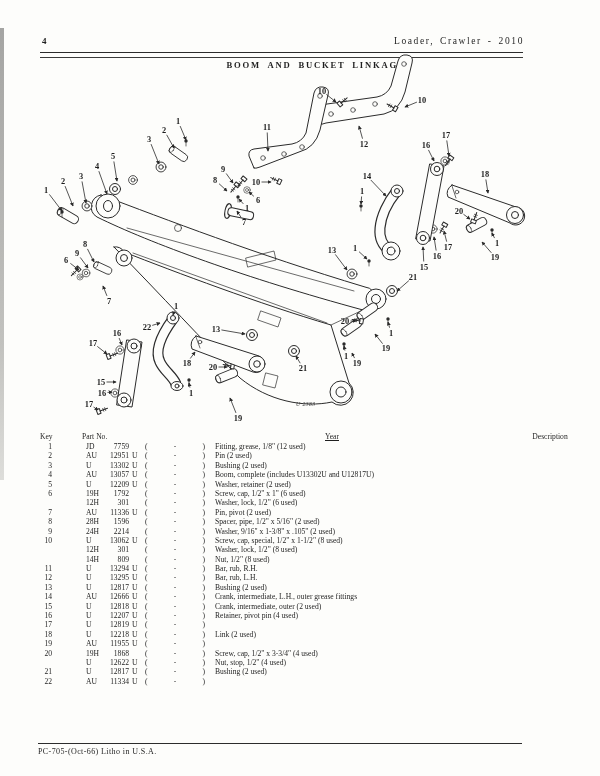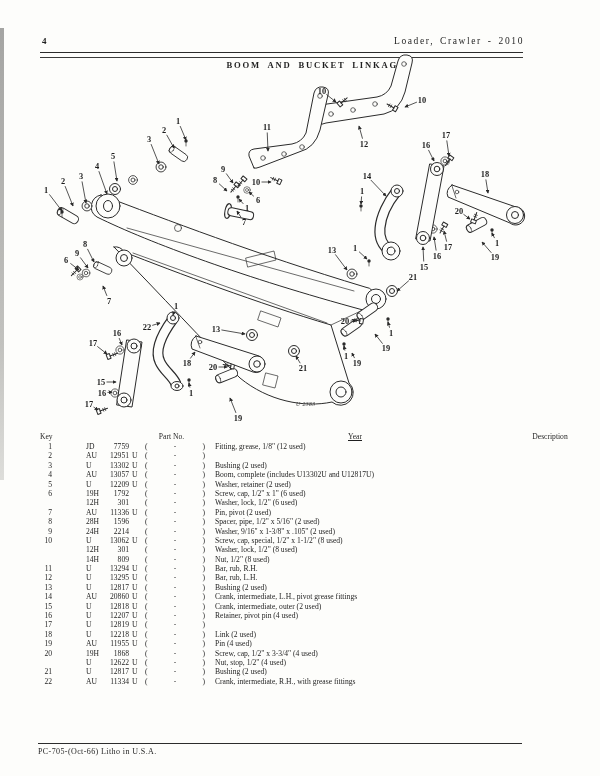--- a/index.html
+++ b/index.html
@@ -28,22 +28,22 @@
   svg .leader{stroke:#2a2a2a;stroke-width:.8;}
   svg .figcode{font-family:"Liberation Serif",serif;font-size:5.6px;font-style:italic;
         fill:#333;letter-spacing:.5px;}
   
   .ptable{position:absolute;left:38px;top:432px;width:500px;font-size:7.6px;line-height:9.4px;}
   .trow,.thead{display:grid;grid-template-columns:14px 34px 18px 25px 12px 4px 60px 10px 1fr;
         height:9.4px;white-space:nowrap;}
   .thead{height:10px;font-weight:normal;gap:30px;}
   .c-key{text-align:right;}
   .h-key{grid-column:1/2;text-align:left;padding-left:2px;}
-  .h-part{grid-column:2/6;text-align:center;}
-  .h-year{grid-column:7/8;text-align:center;text-decoration:underline;}
+  .h-part{grid-column:2/6;}
+  .h-year{grid-column:7/8;text-decoration:underline;}
   .h-desc{grid-column:9/10;}
   .h-desc span{display:inline-block;width:190px;text-align:center;}
   .c-pre{text-align:left;}
   .c-num{text-align:right;font-family:Liberation Serif, serif;}
   .c-suf{text-align:left;padding-left:3px;}
   .c-year{display:flex;justify-content:space-between;}
   .c-year i{font-style:normal;}
   .c-desc{text-align:left;overflow:visible;}
   
   .frule{position:absolute;left:38px;top:743px;width:484px;border-top:1.3px solid #2c2c2c;}
@@ -366,20 +366,21 @@
           <span class="c-pre">AU</span>
           <span class="c-num">12951</span>
           <span class="c-suf">U</span>
           <span class="c-sp"></span>
           <span class="c-year">
             <i>(</i>
             <i>-</i>
             <i>)</i>
           </span>
           <span class="c-sp"></span>
+          <span class="c-desc">Pin (2 used)</span>
         </div>
         <div class="trow">
           <span class="c-key">3</span>
           <span class="c-sp"></span>
           <span class="c-pre">U</span>
           <span class="c-num">13302</span>
           <span class="c-suf">U</span>
           <span class="c-sp"></span>
           <span class="c-year">
             <i>(</i>
@@ -581,30 +582,30 @@
             <i>-</i>
             <i>)</i>
           </span>
           <span class="c-sp"></span>
           <span class="c-desc">Bushing (2 used)</span>
         </div>
         <div class="trow">
           <span class="c-key">14</span>
           <span class="c-sp"></span>
           <span class="c-pre">AU</span>
-          <span class="c-num">20860</span>
-          <span class="c-suf">U</span>
-          <span class="c-sp"></span>
-          <span class="c-year">
-            <i>(</i>
-            <i>-</i>
-            <i>)</i>
-          </span>
-          <span class="c-sp"></span>
-          <span class="c-desc">Crank, intermediate, L.H., pivot grease fittings</span>
+          <span class="c-num">12666</span>
+          <span class="c-suf">U</span>
+          <span class="c-sp"></span>
+          <span class="c-year">
+            <i>(</i>
+            <i>-</i>
+            <i>)</i>
+          </span>
+          <span class="c-sp"></span>
+          <span class="c-desc">Crank, intermediate, L.H., outer grease fittings</span>
         </div>
         <div class="trow">
           <span class="c-key">15</span>
           <span class="c-sp"></span>
           <span class="c-pre">U</span>
           <span class="c-num">12818</span>
           <span class="c-suf">U</span>
           <span class="c-sp"></span>
           <span class="c-year">
             <i>(</i>
@@ -664,21 +665,20 @@
           <span class="c-pre">AU</span>
           <span class="c-num">11955</span>
           <span class="c-suf">U</span>
           <span class="c-sp"></span>
           <span class="c-year">
             <i>(</i>
             <i>-</i>
             <i>)</i>
           </span>
           <span class="c-sp"></span>
-          <span class="c-desc">Pin (4 used)</span>
         </div>
         <div class="trow">
           <span class="c-key">20</span>
           <span class="c-sp"></span>
           <span class="c-pre">19H</span>
           <span class="c-num">1868</span>
           <span class="c-suf"></span>
           <span class="c-sp"></span>
           <span class="c-year">
             <i>(</i>
@@ -724,20 +724,19 @@
           <span class="c-pre">AU</span>
           <span class="c-num">11334</span>
           <span class="c-suf">U</span>
           <span class="c-sp"></span>
           <span class="c-year">
             <i>(</i>
             <i>-</i>
             <i>)</i>
           </span>
           <span class="c-sp"></span>
-          <span class="c-desc">Crank, intermediate, R.H., with grease fittings</span>
         </div>
       </div>
   </div>
 
   <div class="frule"></div>
   <div class="footer">PC-705-(Oct-66) Litho in U.S.A.</div>
 </div>
 
 </body></html>

